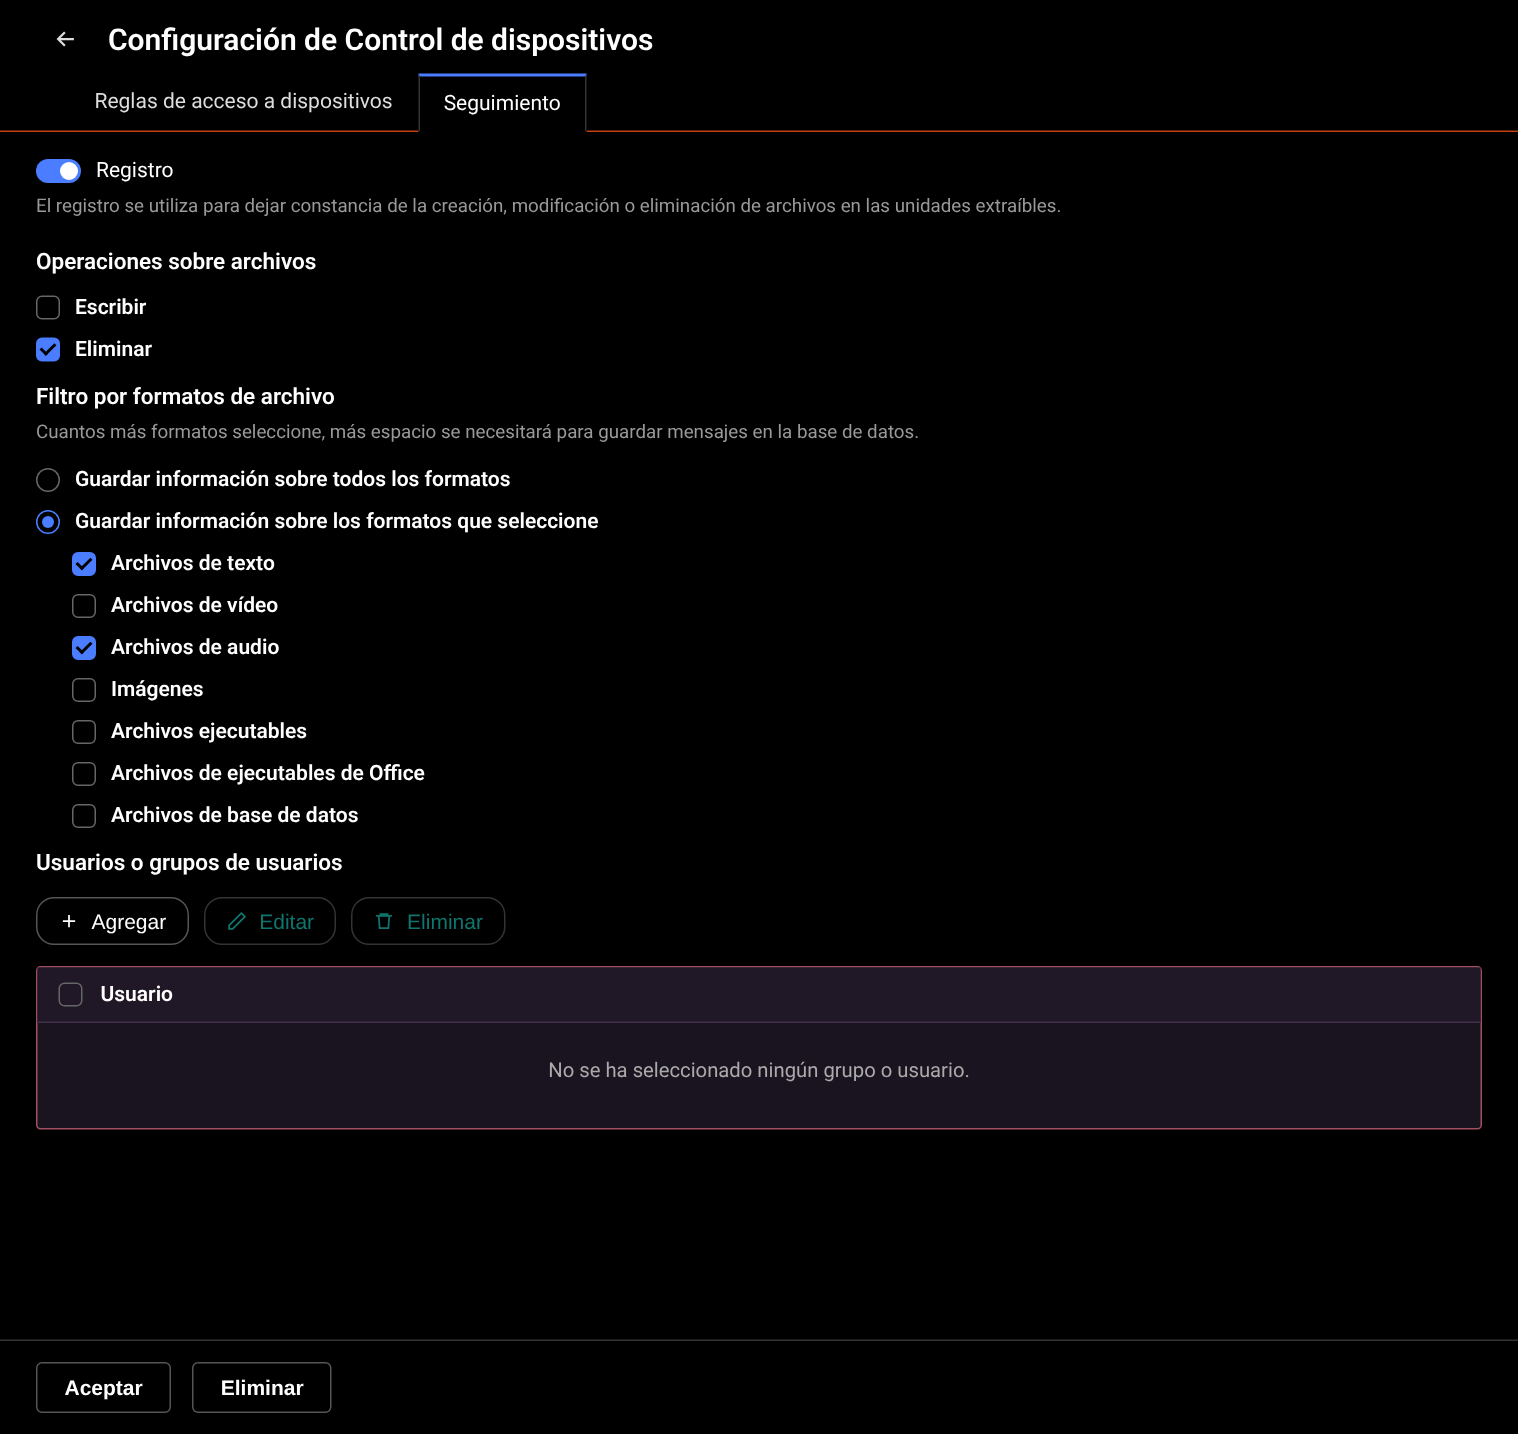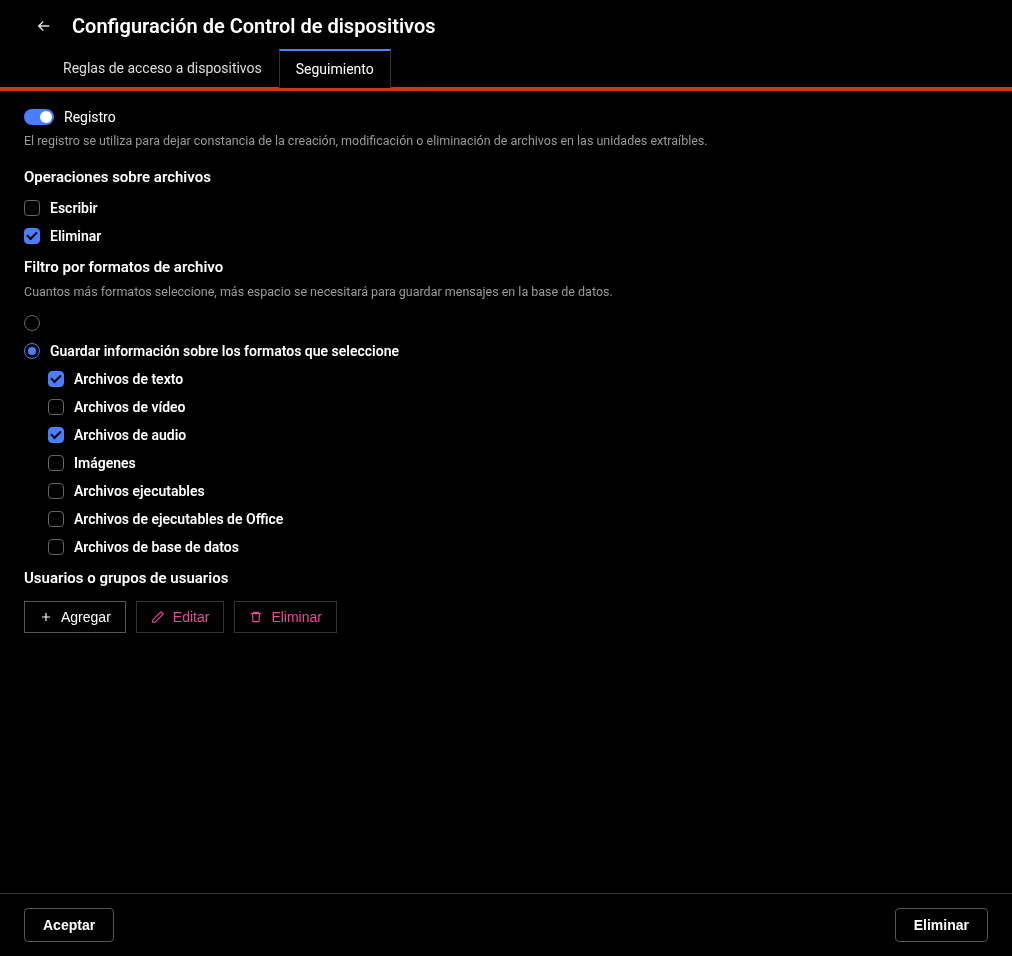--- a/index.html
+++ b/index.html
@@ -25,21 +25,21 @@
     cursor: pointer;
     color: #ddd;
   }
   .page-title {
     font-size: 20px;
     font-weight: 600;
   }
   .tabs {
     display: flex;
     padding-left: 46px;
-    border-bottom: 4px solid #c2410c;
+    border-bottom: 1px solid #c2410c;
   }
   .tab {
     padding: 10px 16px;
     cursor: pointer;
     color: #ddd;
     border: 1px solid transparent;
     border-bottom: none;
     position: relative;
     top: 1px;
   }
@@ -136,28 +136,28 @@
     display: flex;
     gap: 10px;
     margin-bottom: 14px;
   }
   .btn {
     display: flex;
     align-items: center;
     gap: 8px;
     padding: 7px 14px;
     border: 1px solid #555;
-    border-radius: 0;
+    border-radius: 12px;
     background: transparent;
     color: #fff;
     font-size: 14px;
     cursor: pointer;
   }
   .btn.disabled {
-    color: #ec4899;
+    color: #0f766e;
     border-color: #333;
     cursor: default;
   }
   .btn svg { width: 14px; height: 14px; }
   .user-table {
     border: 1px solid #a05060;
     border-radius: 3px;
     background: #1a1420;
   }
   .user-header {
@@ -174,21 +174,21 @@
     color: #aaa;
     font-size: 13.5px;
     min-height: 70px;
   }
   .footer {
     position: absolute;
     bottom: 0; left: 0; right: 0;
     border-top: 1px solid #333;
     padding: 14px 24px;
     display: flex;
-    justify-content: space-between;
+    justify-content: flex-start;
     gap: 14px;
     background: #000;
   }
   .footer-btn {
     padding: 8px 18px;
     border: 1px solid #555;
     border-radius: 4px;
     background: transparent;
     color: #fff;
     font-size: 14px;
@@ -229,20 +229,21 @@
   <div class="checkbox-row">
     <div class="checkbox checked"></div>
     <div class="cb-label bold">Eliminar</div>
   </div>
 
   <div class="section-title">Filtro por formatos de archivo</div>
   <div class="hint">Cuantos más formatos seleccione, más espacio se necesitará para guardar mensajes en la base de datos.</div>
 
   <div class="radio-row">
     <div class="radio"></div>
+    <div class="cb-label bold">Guardar información sobre todos los formatos</div>
   </div>
   <div class="radio-row">
     <div class="radio selected"></div>
     <div class="cb-label bold">Guardar información sobre los formatos que seleccione</div>
   </div>
 
   <div class="sub-checkboxes">
     <div class="checkbox-row">
         <div class="checkbox checked"></div>
         <div class="cb-label bold">Archivos de texto</div>
@@ -288,19 +289,26 @@
       <span>Editar</span>
     </button>
     <button class="btn disabled">
       <svg viewBox="0 0 24 24" fill="none" stroke="currentColor" stroke-width="2">
           <path d="M3 6h18M8 6V4h8v2M6 6l1 14h10l1-14"></path>
         </svg>
       <span>Eliminar</span>
     </button>
   </div>
 
+  <div class="user-table">
+    <div class="user-header">
+      <div class="checkbox"></div>
+      <div class="cb-label bold">Usuario</div>
+    </div>
+    <div class="user-body">No se ha seleccionado ningún grupo o usuario.</div>
+  </div>
 
 </div>
 
 <div class="footer">
   <button class="footer-btn">Aceptar</button>
   <button class="footer-btn">Eliminar</button>
 </div>
 
 </body></html>

